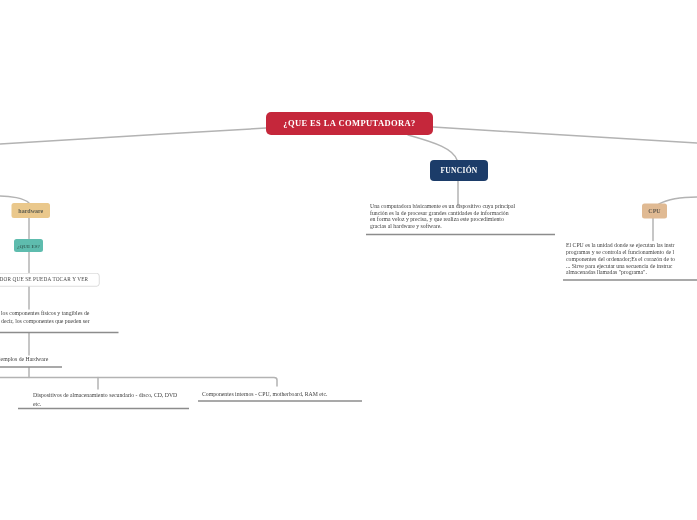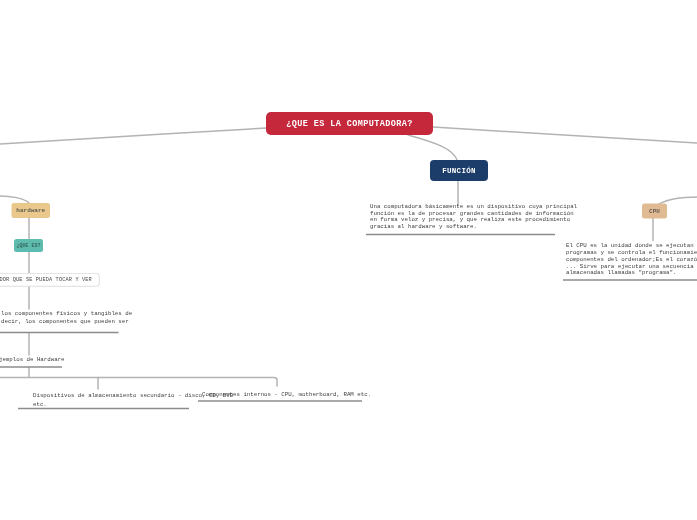--- a/index.html
+++ b/index.html
@@ -1,17 +1,17 @@
 <!DOCTYPE html>
 <html><head>
 <meta charset="utf-8">
 <style>
   html,body{margin:0;padding:0;background:#fff;}
   #screen{position:relative;width:697px;height:520px;overflow:hidden;background:#ffffff;
-          font-family:Liberation Mono, monospace;}
+          font-family:Liberation Serif, serif;}
   
   #map{position:absolute;left:0;top:0;width:1394px;height:1040px;
        transform:scale(0.5);transform-origin:0 0;}
   #wires{position:absolute;left:0;top:0;width:1394px;height:1040px;}
   .node{position:absolute;display:flex;align-items:center;justify-content:center;
         font-weight:bold;white-space:nowrap;box-sizing:border-box;}
   .node.root{left:532px;top:224px;width:334px;height:46px;border-radius:10px;
              color:#fff;font-size:17px;letter-spacing:0.8px;}
   .node.funcion{left:860px;top:320px;width:116px;height:42px;border-radius:8px;
                 color:#fff;font-size:15px;letter-spacing:0.6px;}

